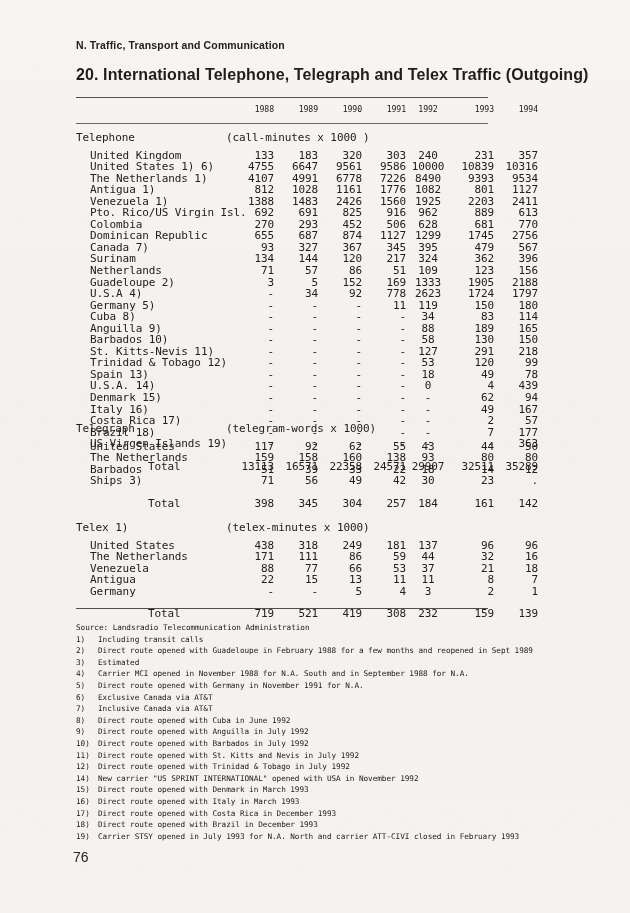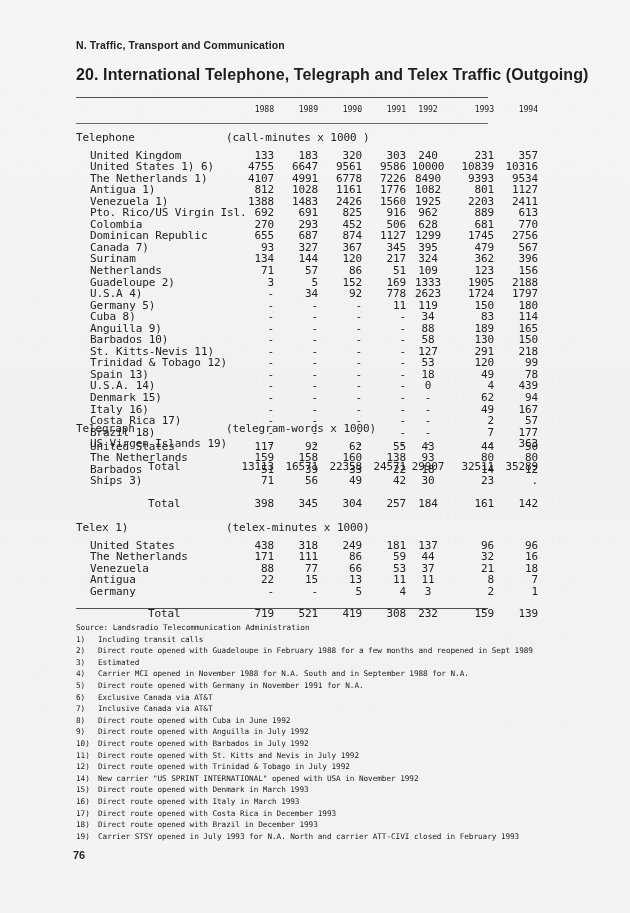--- a/index.html
+++ b/index.html
@@ -155,22 +155,22 @@
   .note .num {
     display: inline-block;
     width: 22px;
   }
 
   .page-num {
     position: absolute;
     left: 73px;
     top: 845px;
     font-family: "Liberation Sans", sans-serif;
-    font-size: 11px;
-    font-weight: bold;
+    font-size: 14px;
+    font-weight: normal;
     color: #26241f;
   }
 </style>
 </head>
 <body>
 
 <div class="page">
   <div class="sheet">
 
     <div class="section-head">N. Traffic, Transport and Communication</div>

